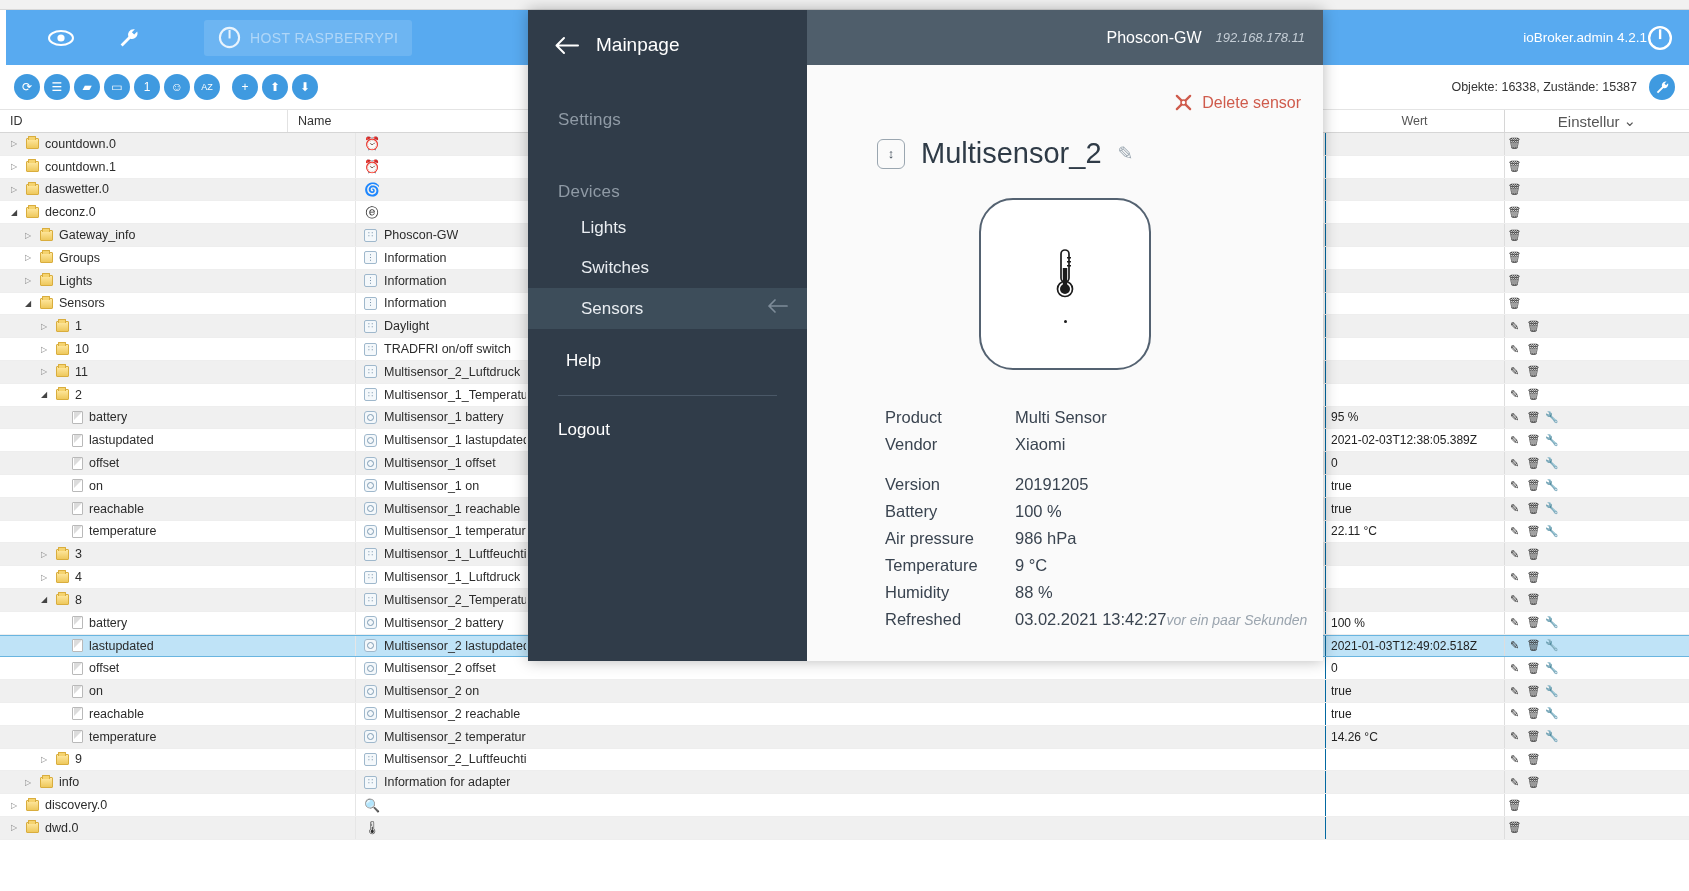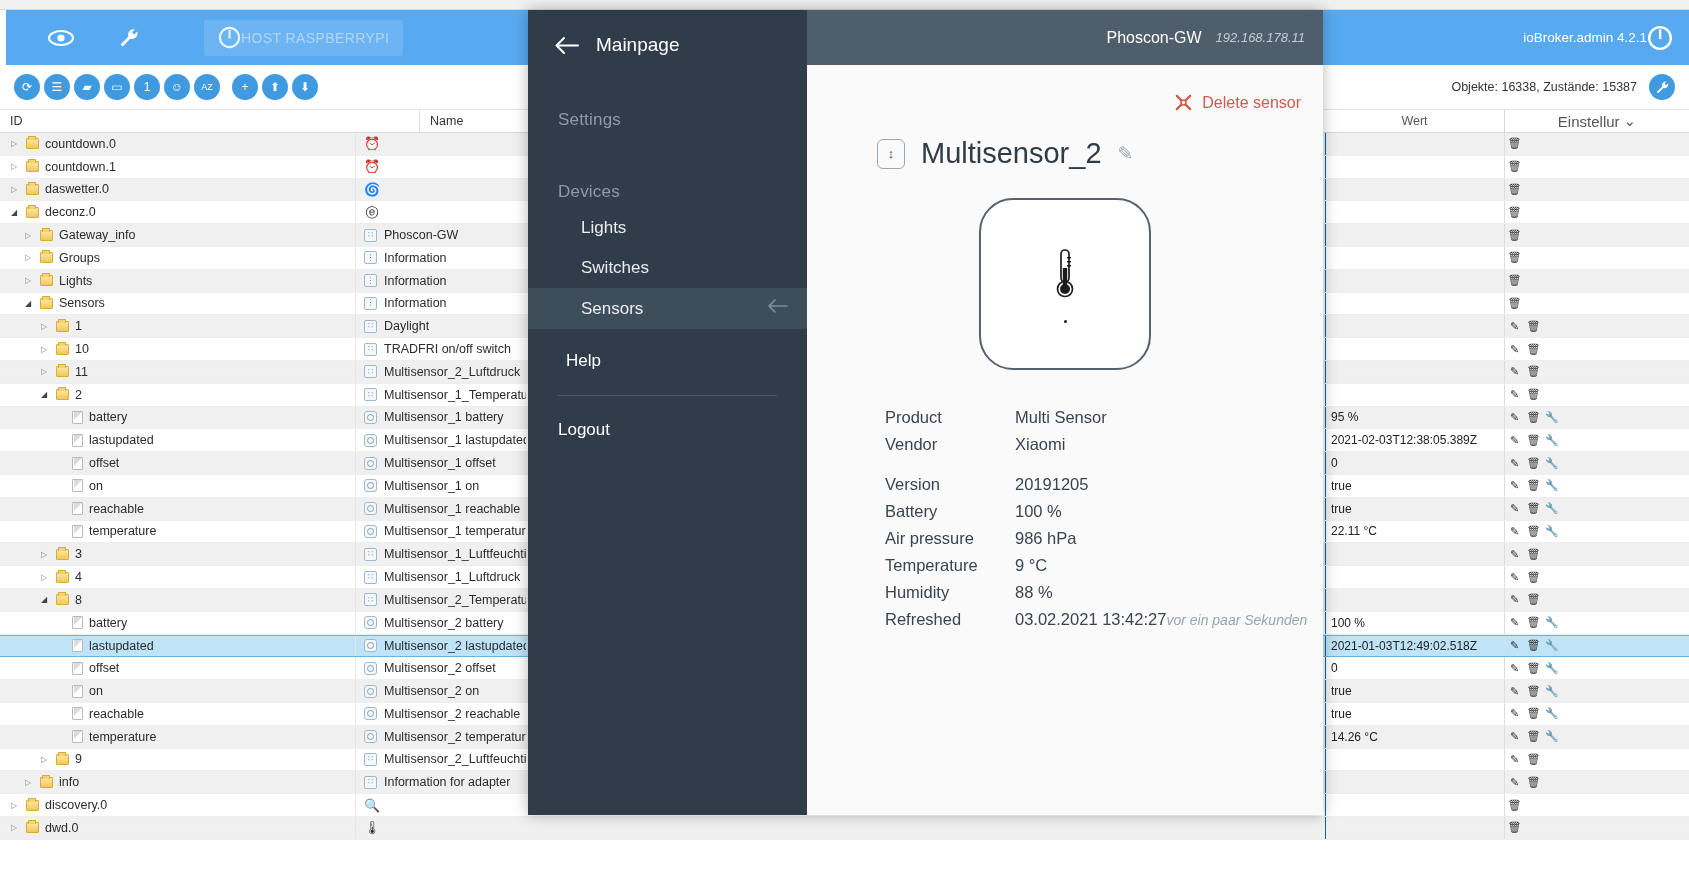--- a/index.html
+++ b/index.html
@@ -34,21 +34,21 @@
     display: flex; align-items: center;
   }
   .ib-topbar .tb-left { display: flex; align-items: center; gap: 38px; padding-left: 40px; }
   .ib-icon-btn {
     width: 30px; height: 30px; display: flex; align-items: center; justify-content: center;
     color: #ffffff; cursor: pointer;
   }
   .host-pill {
     margin-left: 22px; height: 36px; min-width: 192px;
     background: rgba(255,255,255,0.13);
-    border-radius: 3px; display: flex; align-items: center; 
+    border-radius: 3px; display: flex; align-items: center; gap: 9px;
     padding: 0 14px; color: rgba(255,255,255,0.45);
     font-size: 14px; letter-spacing: .4px; cursor: pointer;
   }
   .ib-topbar .tb-right {
     margin-left: auto; display: flex; align-items: center; 
     padding-right: 16px; color: #ffffff; font-size: 13.5px;
   }
 
   .ib-subbar {
     position: absolute; left: 0; top: 55px; width: 1689px; height: 45px;
@@ -72,21 +72,21 @@
     cursor: pointer;
   }
 
   
   .ib-table-head {
     position: absolute; left: 0; top: 100px; width: 1689px; height: 23px;
     background: #ffffff; border-bottom: 1px solid #d6d6d6;
     display: flex; font-size: 12.5px; color: #333;
   }
   .th { display: flex; align-items: center; padding: 0 10px; border-right: 1px solid #e2e2e2; }
-  .th-id   { width: 420px; }
+  .th-id   { width: 288px; }
   .th-name { width: 1170px; }
   .col-wert-head {
     position: absolute; left: 1325px; top: 100px; width: 180px; height: 23px;
     display:flex; align-items:center; justify-content:center;
     font-size: 12.5px; color: #555; border-bottom: 1px solid #d6d6d6;
     border-right: 1px solid #d6d6d6; background:#fff;
   }
   .col-set-head {
     position: absolute; left: 1505px; top: 100px; width: 184px; height: 23px;
     display:flex; align-items:center; justify-content:center; gap:4px;
@@ -155,21 +155,21 @@
     position: absolute; left: 1505px; top: 0; width: 184px; height: 100%;
     display: flex; align-items: center; gap: 0;
   }
   .act {
     width: 19px; height: 100%; display: flex; align-items: center; justify-content: center;
     font-size: 11px; color: #333; cursor: pointer;
   }
 
   
   .phoscon {
-    position: absolute; left: 528px; top: 10px; width: 795px; height: 805px;
+    position: absolute; left: 528px; top: 10px; width: 795px; height: 651px;
     background: #ffffff; box-shadow: 0 0 14px rgba(0,0,0,.28);
     display: flex; overflow: hidden;
   }
   .ph-side {
     width: 279px; background: #303c49; color: #ffffff;
     display: flex; flex-direction: column; flex: none;
   }
   .ph-mainpage {
     display: flex; align-items: center; gap: 16px;
     padding: 24px 0 0 26px; font-size: 19px; cursor: pointer;

